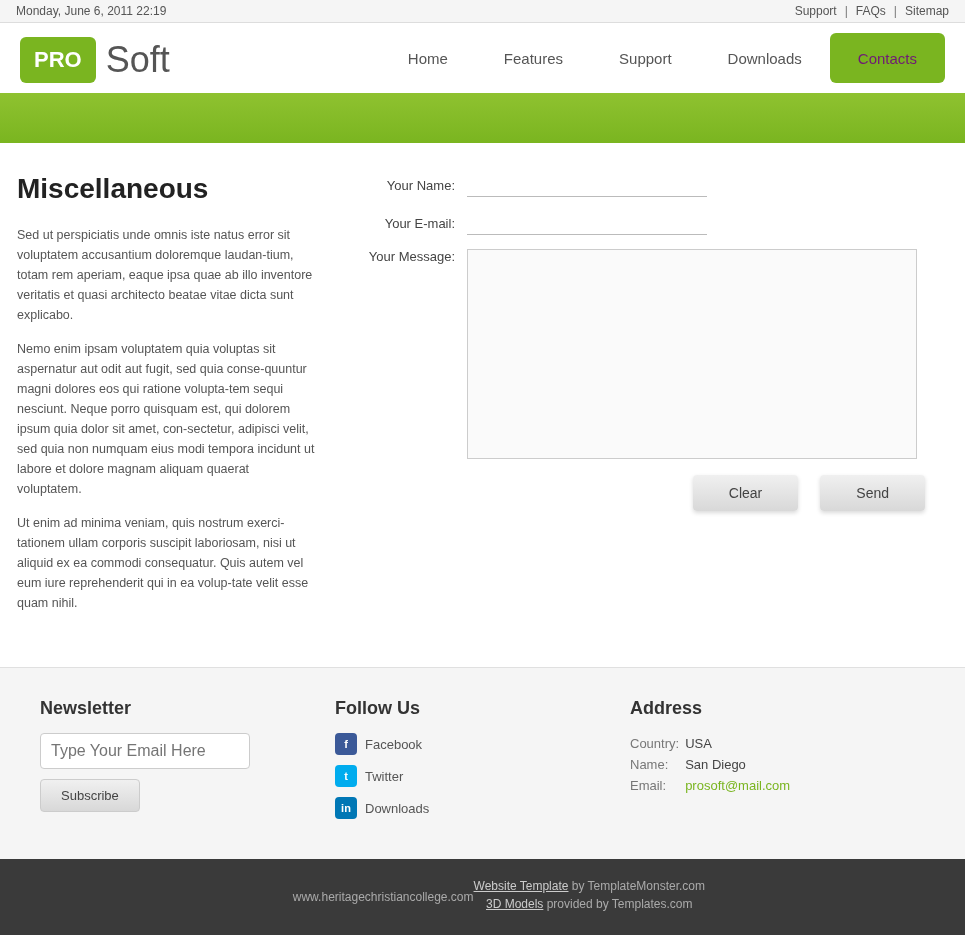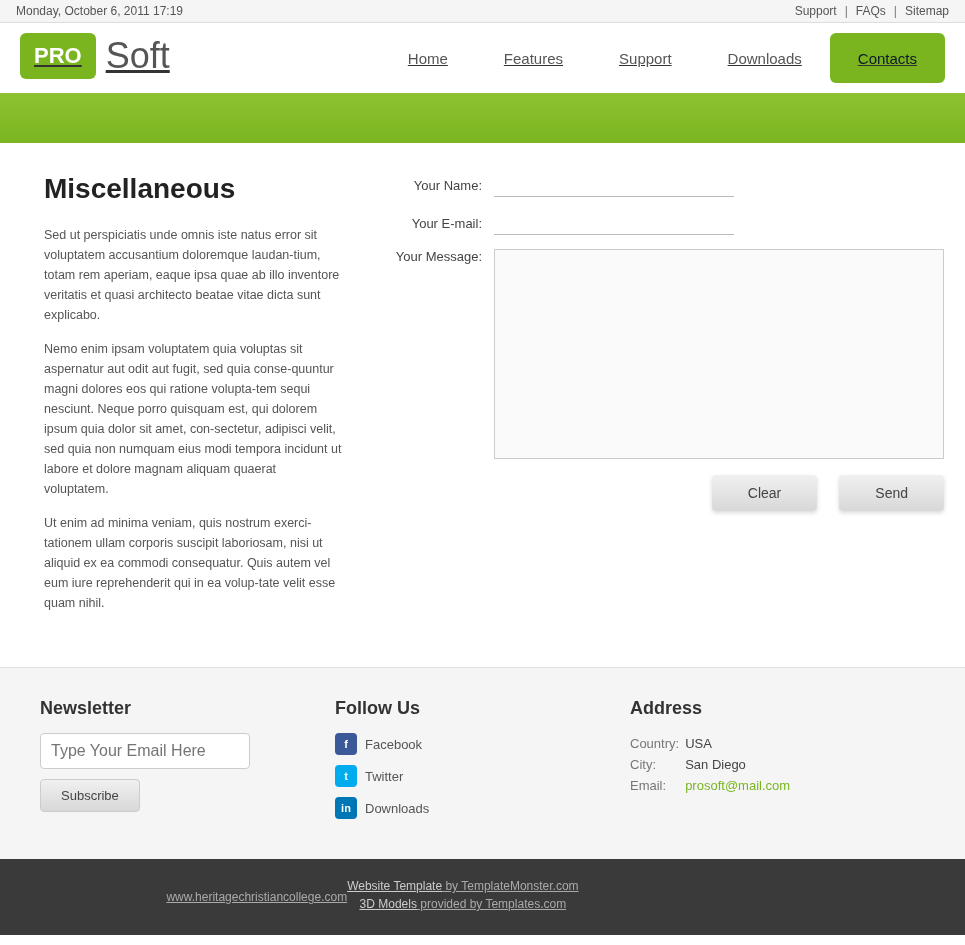--- a/index.html
+++ b/index.html
@@ -16,25 +16,24 @@
       font-size: 12px;
       color: #555;
     }
     #topbar-links { display: flex; gap: 8px; }
     #topbar-links span { color: #777; }
     #topbar-links a { color: #555; text-decoration: none; }
 
     
     #header {
       display: flex;
-      align-items: flex-start;
+      align-items: flex-end;
       justify-content: space-between;
       padding: 10px 20px;
       background: #fff;
-      text-decoration: underline;
     }
     #logo {
       display: flex;
       align-items: center;
       gap: 0;
     }
     #logo-pro {
       background: #7ab520;
       color: #fff;
       font-size: 22px;
@@ -60,35 +59,35 @@
       align-items: center;
       padding: 0 28px;
       text-decoration: none;
       color: #555;
       font-size: 15px;
       cursor: pointer;
       border-radius: 4px 4px 0 0;
     }
     .nav-item.active {
       background: #7ab520;
-      color: #0f172a;
+      color: #701a75;
       border-radius: 6px;
     }
 
     
     #banner {
       height: 50px;
       background: linear-gradient(to bottom, #8fc230, #7ab520);
       margin-bottom: 0;
     }
 
     
     #main {
       display: flex;
-      padding: 30px 40px 40px 44px;
+      padding: 30px 40px 40px 17px;
       gap: 40px;
       background: #fff;
       min-height: 400px;
     }
 
     
     #left-col {
       width: 300px;
       flex-shrink: 0;
     }
@@ -282,34 +281,33 @@
     
     #footer-bottom {
       background: #3a3a3a;
       color: #aaa;
       text-align: center;
       padding: 20px 40px;
       font-size: 12px;
     }
     #footer-bottom-inner {
       display: flex;
-      justify-content: center;
-      align-items: center;
-      text-decoration: underline;
+      justify-content: flex-end;
+      align-items: center;
     }
     #footer-bottom a { color: #ccc; text-decoration: underline; }
     #footer-bottom .footer-links { text-align: center; }
     #footer-bottom .footer-links div { margin-bottom: 4px; }
     #footer-site-url { color: #aaa; font-size: 12px; }
   </style>
 </head>
 <body>
 
 <div id="topbar">
-  <span>Monday, October 6, 2011   17:19</span>
+  <span>Monday, June 6, 2011   22:19</span>
   <div id="topbar-links">
     <a href="#">Support</a>
     <span>|</span>
     <a href="#">FAQs</a>
     <span>|</span>
     <a href="#">Sitemap</a>
   </div>
 </div>
 
 <div id="header">
@@ -391,21 +389,21 @@
 
   <div class="footer-col">
     <h3>Address</h3>
     <table class="address-table">
       <tbody>
           <tr>
         <td class="addr-label">Country:</td>
         <td class="addr-value">USA</td>
       </tr>
       <tr>
-        <td class="addr-label">City:</td>
+        <td class="addr-label">Name:</td>
         <td class="addr-value">San Diego</td>
       </tr>
       <tr>
         <td class="addr-label">Email:</td>
         <td class="addr-value">
           <a href="#">prosoft@mail.com</a>
         </td>
       </tr>
     </tbody>
       </table>

